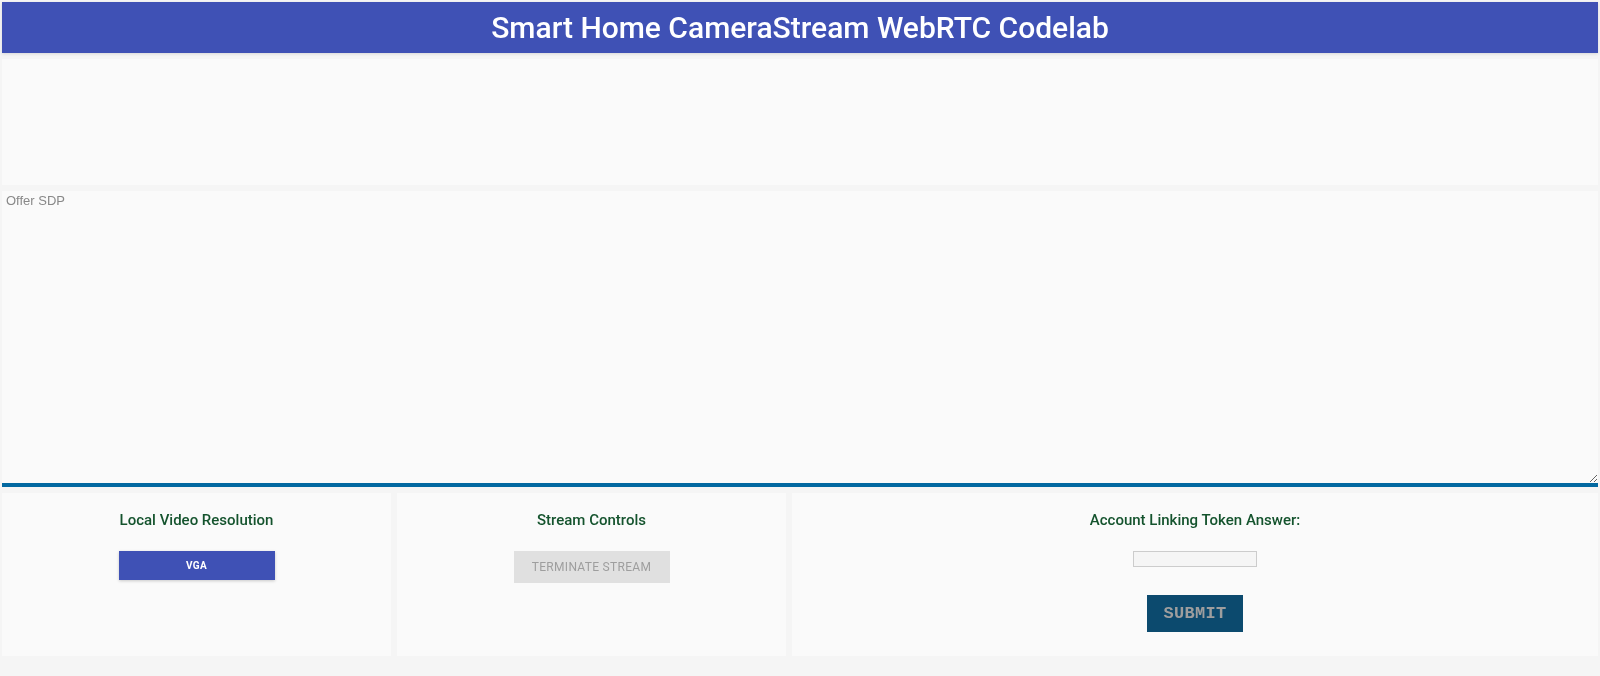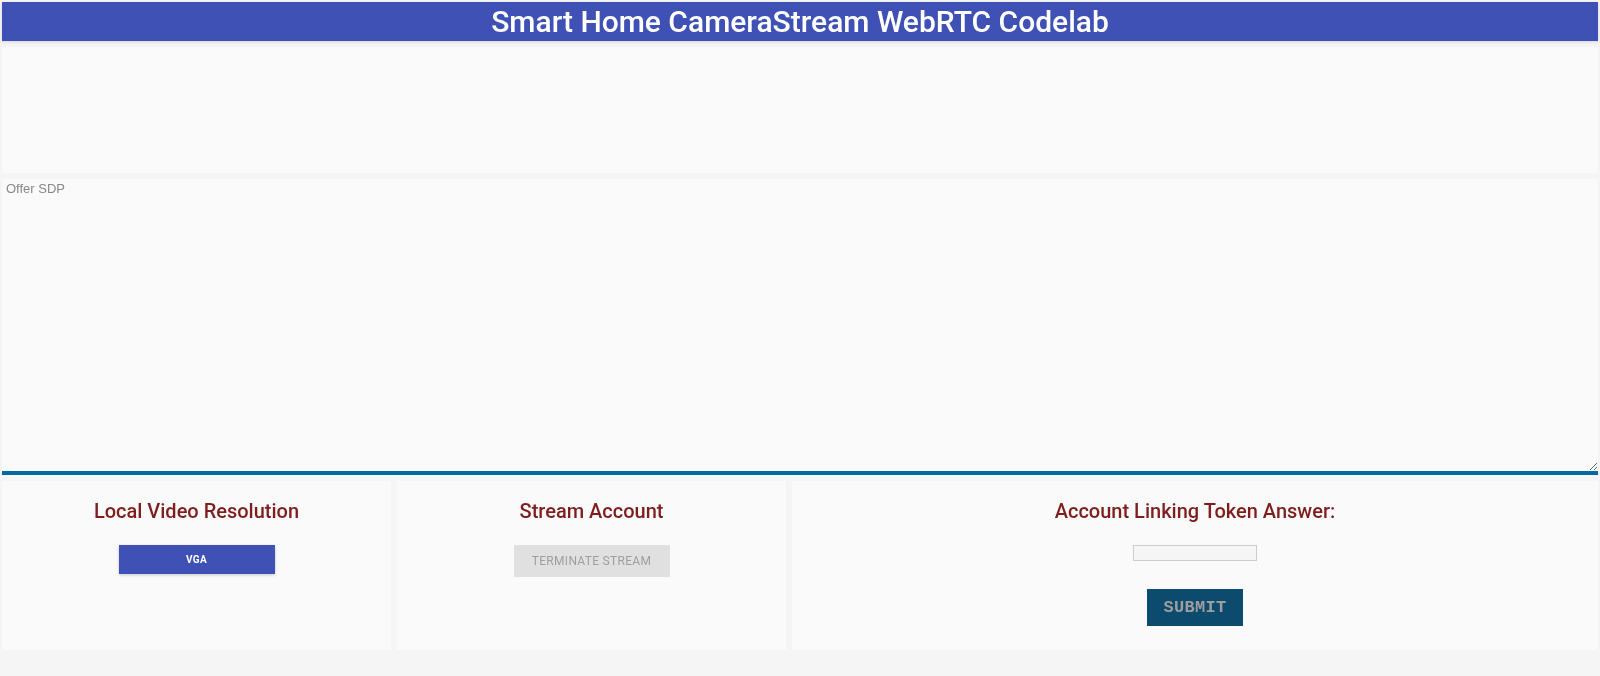--- a/index.html
+++ b/index.html
@@ -10,21 +10,21 @@
     body {
       font-family: Roboto, "Helvetica Neue", Arial, sans-serif;
       background: #f5f5f5;
       width: 1600px;
       margin: 0 auto;
     }
     .header {
       background: #3f51b5;
       color: #fff;
       text-align: center;
-      padding: 2px 0;
+      padding: 8px 0;
       font-size: 30px;
       font-weight: 500;
       margin: 2px 2px 6px 2px;
       box-shadow: 0 1px 3px rgba(0,0,0,0.12);
     }
     .video-area {
       background: #fafafa;
       margin: 0 2px 6px 2px;
       height: 126px;
     }
@@ -66,23 +66,23 @@
     .control-panel.left {
       flex: 0 0 389px;
     }
     .control-panel.mid {
       flex: 0 0 389px;
     }
     .control-panel.right {
       flex: 1;
     }
     .panel-heading {
-      font-size: 20px;
+      font-size: 15px;
       font-weight: 500;
-      color: #7f1d1d;
+      color: #14532d;
       margin-bottom: 22px;
     }
     .btn {
       display: block;
       margin: 0 auto 6px auto;
       width: 156px;
       background: #3f51b5;
       color: #fff;
       border: none;
       font-size: 10px;
@@ -143,21 +143,21 @@
     <textarea class="sdp-textarea" placeholder="Offer SDP" style=""></textarea>
   </div>
 </div>
 
 <div class="controls-row">
   <div class="control-panel left">
     <div class="panel-heading">Local Video Resolution</div>
     <button class="btn">VGA</button>
   </div>
   <div class="control-panel mid">
-    <div class="panel-heading">Stream Account</div>
+    <div class="panel-heading">Stream Controls</div>
     <button class="btn-disabled" disabled="">TERMINATE STREAM</button>
   </div>
   <div class="control-panel right">
     <div class="panel-heading">Account Linking Token Answer:</div>
     <input type="text" class="token-input" value="" style="">
     <button class="submit-btn" disabled="">SUBMIT</button>
   </div>
 </div>
 
 </body></html>

